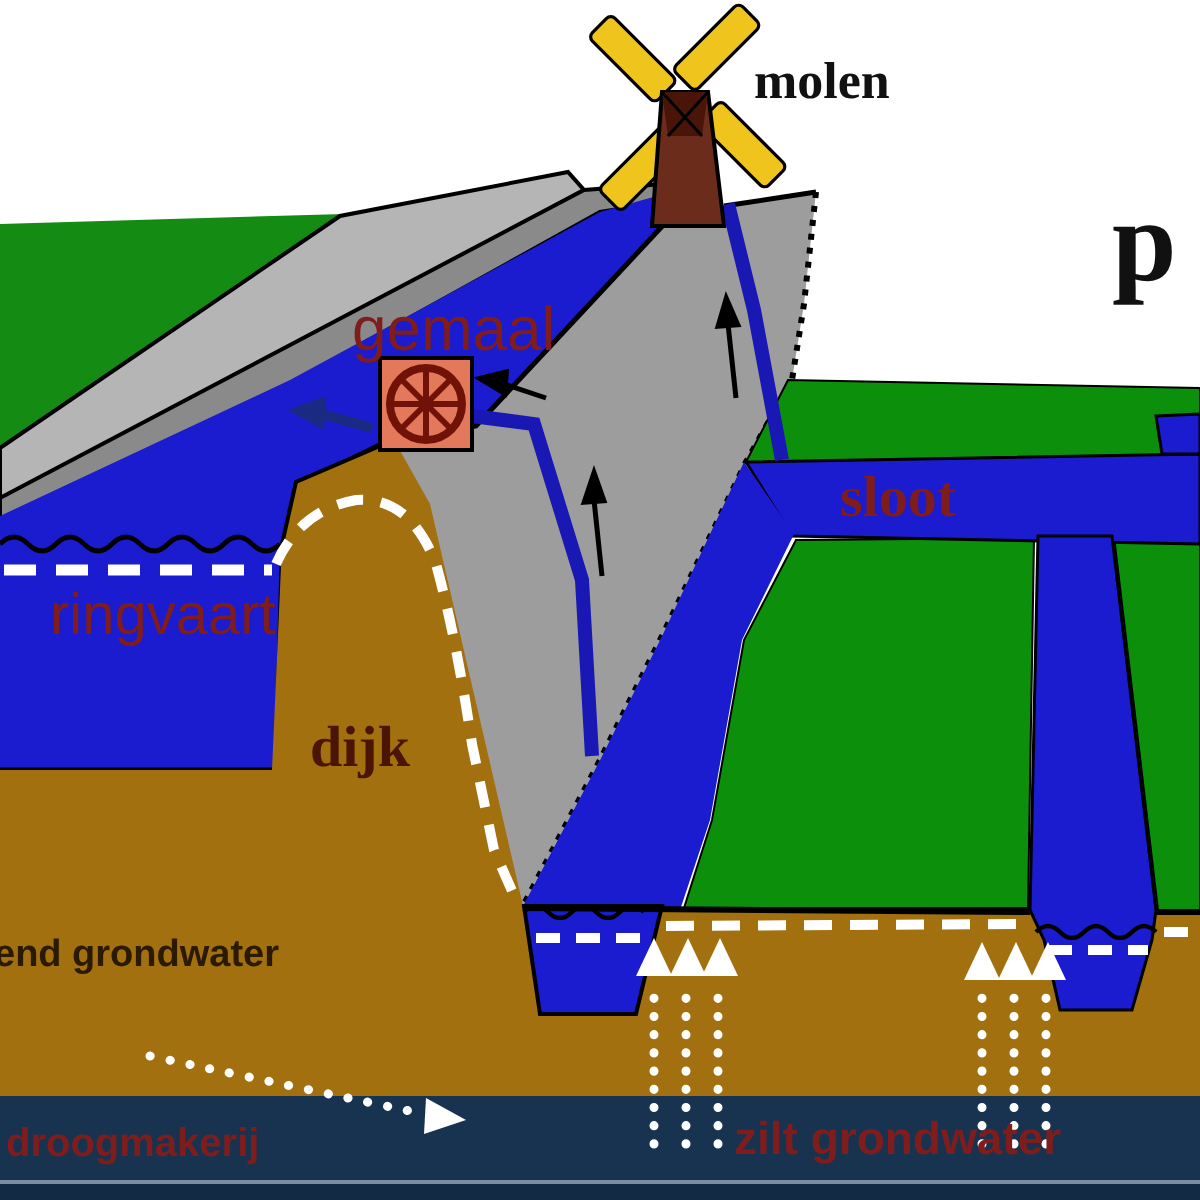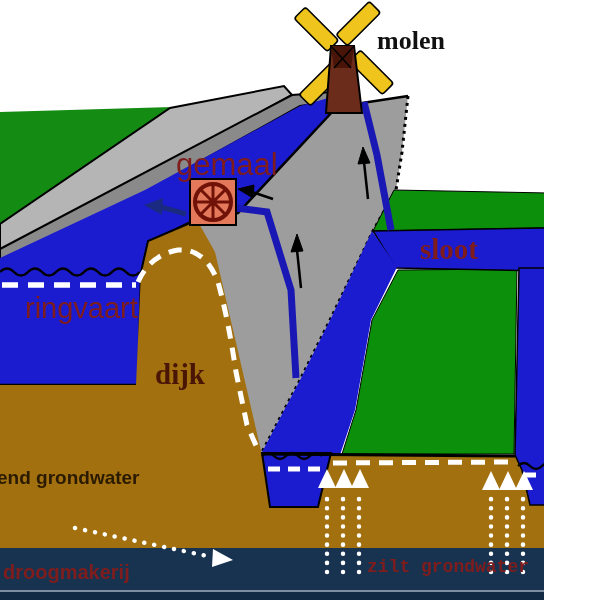--- a/index.html
+++ b/index.html
@@ -1,32 +1,32 @@
 <!DOCTYPE html>
 <html style="--sky: #ffffff; --far_field_green: #148c14; --polder_green: #0c900c; --water_blue: #1b1bd0; --pipe_blue: #1a18b4; --embankment_grey_top: #b5b5b5; --embankment_grey_front: #8a8a8a; --cross_section_grey: #9d9d9d; --soil_tan: #a2700e; --deep_navy: #183350; --gemaal_orange: #e4785a; --gemaal_wheel: #701208; --mill_body: #6b2c1c; --mill_roof: #491508; --blade_yellow: #efc41c; --dijk_text: #4a1505; --dark_soil_text: #2a1a02; --white_marking: #ffffff;"><head>
 <meta charset="utf-8">
 <style>
   html,body{margin:0;padding:0;background:#fff;}
-  #stage{position:relative;width:544px;height:600px;overflow:hidden;background:var(--sky,#fff);
+  #stage{position:relative;width:600px;height:600px;overflow:hidden;background:var(--sky,#fff);
          font-family:"Liberation Sans",sans-serif;}
   #scene{position:absolute;left:0;top:0;}
   .lbl{position:absolute;white-space:nowrap;line-height:1;}
   .serif{font-family:"Liberation Serif",serif;font-weight:bold;}
   .sans{font-family:"Liberation Sans",sans-serif;}
   .white{color:#7f1d1d;}
   .black{color:#111;}
   #lbl-molen{left:377px;top:28px;font-size:26px;}
   #lbl-polder{left:556px;top:92px;font-size:58px;}
   #lbl-gemaal{left:176px;top:149px;font-size:31px;}
   #lbl-sloot{left:420px;top:235px;font-size:29px;}
   #lbl-ringvaart{left:25px;top:294px;font-size:29px;}
   #lbl-dijk{left:155px;top:360px;font-size:29px;color:var(--dijk_text,#4a1505);}
   #lbl-kwel{left:-3px;top:468px;font-size:19px;font-weight:bold;color:var(--dark_soil_text,#2a1a02);}
   #lbl-droogmakerij{left:3px;top:562px;font-size:20px;font-weight:bold;}
-  #lbl-zilt{left:367px;top:558px;font-size:18px;font-weight:bold;font-family:Liberation Mono, monospace;}
+  #lbl-zilt{left:367px;top:558px;font-size:23px;font-weight:bold;}
 
   
   .far-green{fill:var(--far_field_green,#148c14);}
   .polder-green{fill:var(--polder_green,#0c900c);stroke:#000;stroke-width:1;}
   .water{fill:var(--water_blue,#1b1bd0);}
   .emb-top{fill:var(--embankment_grey_top,#b5b5b5);stroke:#000;stroke-width:2;}
   .emb-front{fill:var(--embankment_grey_front,#8a8a8a);stroke:#000;stroke-width:2;}
   .face{fill:var(--cross_section_grey,#9d9d9d);}
   .soil{fill:var(--soil_tan,#a2700e);}
   .navy{fill:var(--deep_navy,#183350);}

